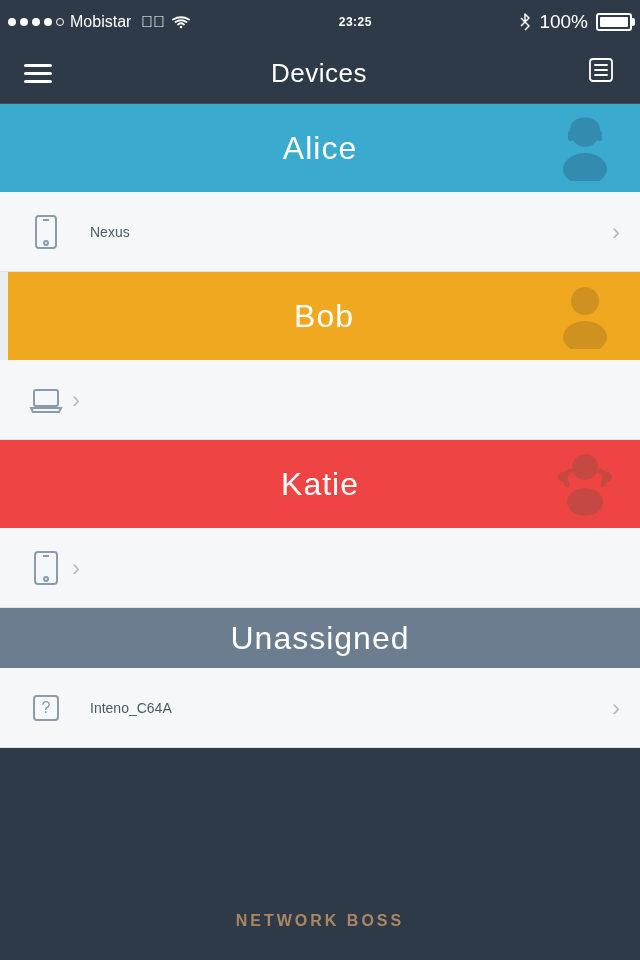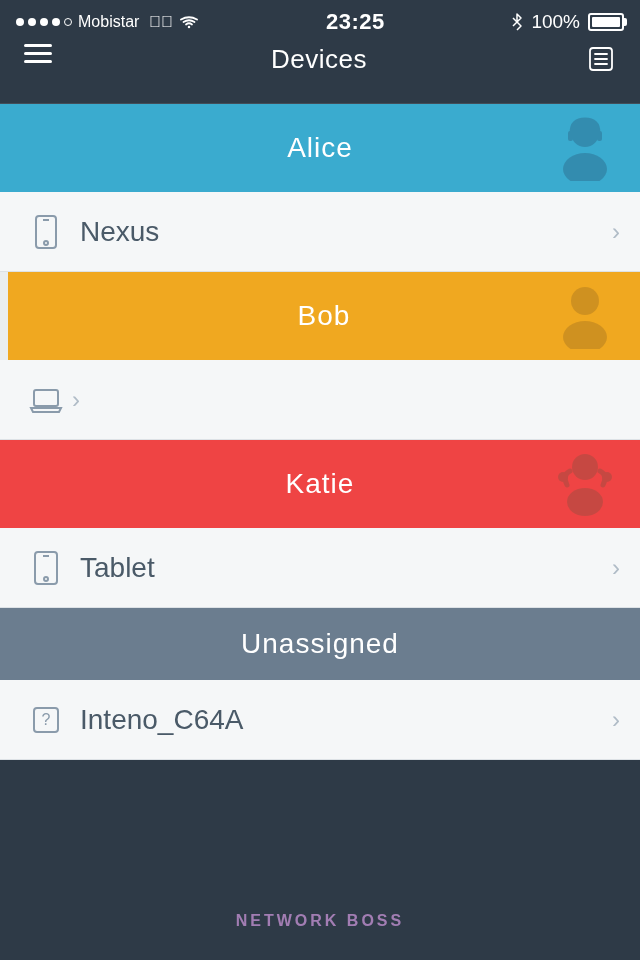--- a/index.html
+++ b/index.html
@@ -13,21 +13,21 @@
       overflow: hidden;
     }
 
     
     .status-bar {
       background-color: #2e3a47;
       height: 44px;
       display: flex;
       align-items: center;
       justify-content: space-between;
-      padding: 0 16px;
+      padding: 0 8px;
       color: #ffffff;
       font-size: 16px;
     }
 
     .status-left {
       display: flex;
       align-items: center;
       gap: 6px;
     }
 
@@ -48,21 +48,21 @@
       background: transparent;
       border: 1.5px solid white;
     }
 
     .wifi-icon {
       font-size: 16px;
       margin-left: 4px;
     }
 
     .status-center {
-      font-size: 22px;
+      font-size: 12px;
       font-weight: 600;
       letter-spacing: 0.5px;
     }
 
     .status-right {
       display: flex;
       align-items: center;
       gap: 8px;
       font-size: 19px;
     }
@@ -101,21 +101,21 @@
       height: 100%;
       background: white;
       border-radius: 1px;
     }
 
     
     .nav-bar {
       background-color: #2e3a47;
       height: 60px;
       display: flex;
-      align-items: flex-start;
+      align-items: center;
       justify-content: space-between;
       padding: 0 24px;
       border-bottom: 1px solid rgba(255,255,255,0.1);
       gap: 20px;
     }
 
     .hamburger {
       display: flex;
       flex-direction: column;
       gap: 5px;
@@ -166,26 +166,26 @@
       background-color: #f0a820;
       margin-left: 8px;
     }
 
     .user-header.katie {
       background-color: #ef4444;
     }
 
     .user-header.unassigned {
       background-color: #6b7d8f;
-      height: 72px;
+      height: 60px;
     }
 
     .user-name {
       color: white;
-      font-size: 28px;
+      font-size: 32px;
       font-weight: 300;
       letter-spacing: 1px;
       text-align: right;
     }
 
     .user-avatar {
       position: absolute;
       right: 20px;
       top: 50%;
       transform: translateY(-50%);
@@ -219,42 +219,42 @@
       flex-shrink: 0;
     }
 
     .device-icon svg {
       width: 40px;
       height: 40px;
     }
 
     .device-label {
       color: #4a5a68;
-      font-size: 28px;
+      font-size: 14px;
       font-weight: 300;
-      margin-left: 8px;
+      margin-left: 18px;
       flex: 1;
     }
 
     .chevron {
       color: #b0bcc7;
       font-size: 24px;
       font-weight: 200;
     }
 
     
     .footer {
       position: absolute;
       bottom: 30px;
       width: 100%;
       text-align: center;
     }
 
     .footer-text {
-      color: #f0abfc;
+      color: #fdba74;
       font-size: 16px;
       font-weight: 600;
       letter-spacing: 3px;
       text-transform: uppercase;
       opacity: 0.6;
     }
   </style>
 </head>
 <body>
 
@@ -376,21 +376,20 @@
   </div>
 
   <div class="device-row">
     <div class="device-icon">
       <svg viewBox="0 0 40 40" fill="none" stroke="#8a9bab" stroke-width="2">
         <rect x="9" y="4" width="22" height="32" rx="3"></rect>
         <circle cx="20" cy="31" r="2"></circle>
         <line x1="17" y1="8" x2="23" y2="8"></line>
       </svg>
     </div>
-    <span class="device-label">Tablet</span>
     <span class="chevron">›</span>
   </div>
 
   <div class="user-header unassigned">
     <span class="user-name">Unassigned</span>
   </div>
 
   <div class="device-row">
     <div class="device-icon">
       <svg viewBox="0 0 40 40" fill="none" stroke="#8a9bab" stroke-width="2">

